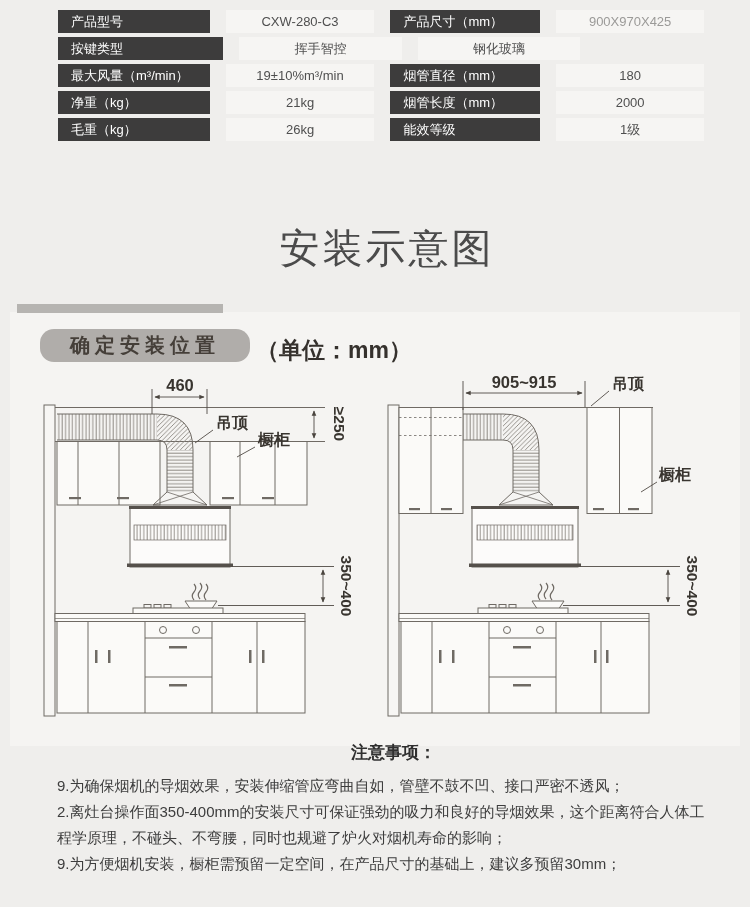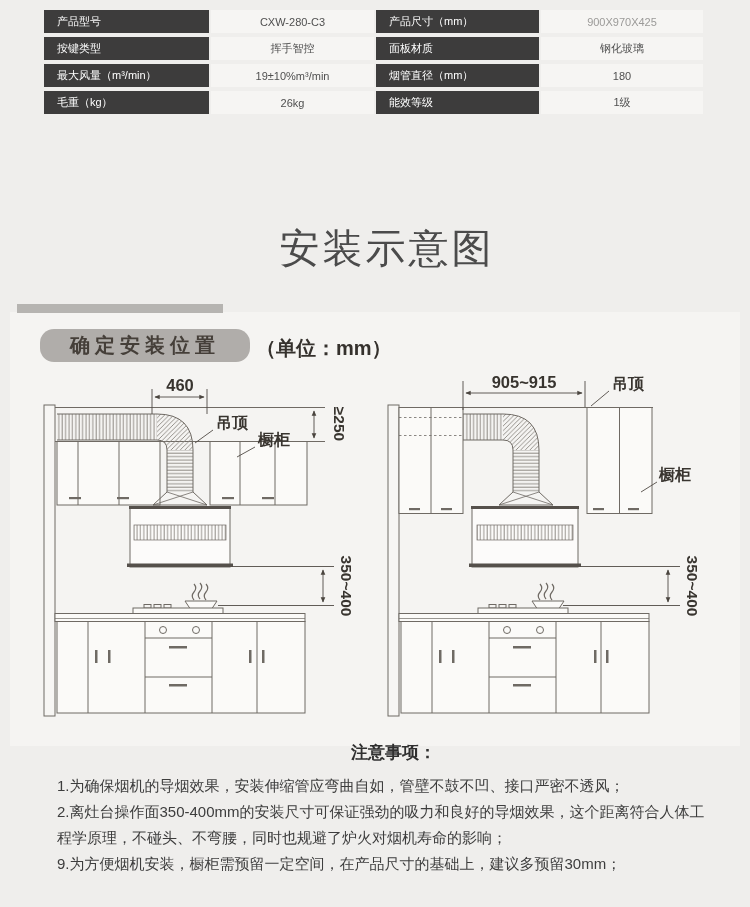--- a/index.html
+++ b/index.html
@@ -5,67 +5,72 @@
   html,body{margin:0;padding:0;}
   body{
     width:750px;height:907px;position:relative;overflow:hidden;
     background:#efeeec;
     font-family:"Liberation Sans","DejaVu Sans",sans-serif;
     color:#3d3d3d;
   }
   
   .spec-table{position:absolute;left:44px;top:10px;width:660px;}
   .spec-row{display:flex;gap:2px;margin-bottom:4px;height:23px;}
-  .cell{display:flex;align-items:center;font-size:11px;box-sizing:border-box;}
+  .cell{display:flex;align-items:center;font-size:13px;box-sizing:border-box;margin-left:14px;}
   .lab{width:165px;background:#3d3c3c;color:#fff;padding-left:13px;}
   .lab2{width:163px;}
   .val{width:163px;background:#f6f5f3;color:#4f4f4f;justify-content:center;}
   .val2{width:162px;}
   .muted{color:#9b9a98;}
   
   .main-title{
     position:absolute;left:12px;top:221px;width:750px;text-align:center;
     font-size:40px;font-weight:500;color:#4b4b4b;letter-spacing:3px;
   }
   
   .diagram-panel{position:absolute;left:10px;top:312px;width:730px;height:434px;background:#f5f4f2;}
   .top-strip{position:absolute;left:17px;top:304px;width:206px;height:9px;background:#b6b4b1;}
   .pos-header{
     position:absolute;left:40px;top:329px;width:210px;height:33px;background:#b0adaa;
     color:#453f39;font-size:20px;font-weight:bold;letter-spacing:5px;
     display:flex;align-items:center;justify-content:center;border-radius:14px;
   }
-  .unit-label{position:absolute;left:256px;top:335px;font-size:20px;font-weight:bold;color:#35312d;}
+  .unit-label{position:absolute;left:256px;top:335px;font-size:23px;font-weight:bold;color:#35312d;}
   .install-svg{position:absolute;left:10px;top:370px;}
   
   .notes{position:absolute;left:57px;top:741px;width:662px;}
   .notes-title{font-size:17px;font-weight:bold;color:#2f2f2f;margin:0 0 9px 11px;text-align:center;}
   .note-item{font-size:15px;line-height:26px;color:#3d3d3d;margin:0;}
 </style>
 </head>
 <body>
 
 <div class="spec-table">
   <div class="spec-row">
     <div class="cell lab">产品型号</div>
     <div class="cell val">CXW-280-C3</div>
     <div class="cell lab lab2">产品尺寸（mm）</div>
     <div class="cell val val2 muted">900X970X425</div>
   </div>
   <div class="spec-row">
     <div class="cell lab">按键类型</div>
     <div class="cell val">挥手智控</div>
-    <div class="cell lab lab2">面板材质</div>
     <div class="cell val val2">钢化玻璃</div>
   </div>
   <div class="spec-row">
     <div class="cell lab">最大风量（m³/min）</div>
     <div class="cell val">19±10%m³/min</div>
     <div class="cell lab lab2">烟管直径（mm）</div>
     <div class="cell val val2">180</div>
+  </div>
+  <div class="spec-row">
+    <div class="cell lab">净重（kg）</div>
+    <div class="cell val">21kg</div>
+    <div class="cell lab lab2">烟管长度（mm）</div>
+    <div class="cell val val2">2000</div>
   </div>
   <div class="spec-row">
     <div class="cell lab">毛重（kg）</div>
     <div class="cell val">26kg</div>
     <div class="cell lab lab2">能效等级</div>
     <div class="cell val val2">1级</div>
   </div>
 </div>
 
 <div class="main-title">安装示意图</div>
@@ -256,16 +261,16 @@
       <text x="524" y="388" font-size="16.5" text-anchor="middle">905~915</text>
       <text x="687" y="586" font-size="15.5" text-anchor="middle" transform="rotate(90 687 586)">350~400</text>
       <text x="612" y="389" font-size="16">吊顶</text>
       <text x="659" y="480" font-size="16">橱柜</text>
     </g>
   </g>
 </svg>
 
 <div class="notes">
   <p class="notes-title">注意事项：</p>
-  <p class="note-item">1.为确保烟机的导烟效果，安装伸缩管应弯曲自如，管壁不鼓不凹、接口严密不透风；</p>
+  <p class="note-item">9.为确保烟机的导烟效果，安装伸缩管应弯曲自如，管壁不鼓不凹、接口严密不透风；</p>
   <p class="note-item">2.离灶台操作面350-400mm的安装尺寸可保证强劲的吸力和良好的导烟效果，这个距离符合人体工程学原理，不碰头、不弯腰，同时也规避了炉火对烟机寿命的影响；</p>
   <p class="note-item">9.为方便烟机安装，橱柜需预留一定空间，在产品尺寸的基础上，建议多预留30mm；</p>
 </div>
 
 </body></html>

